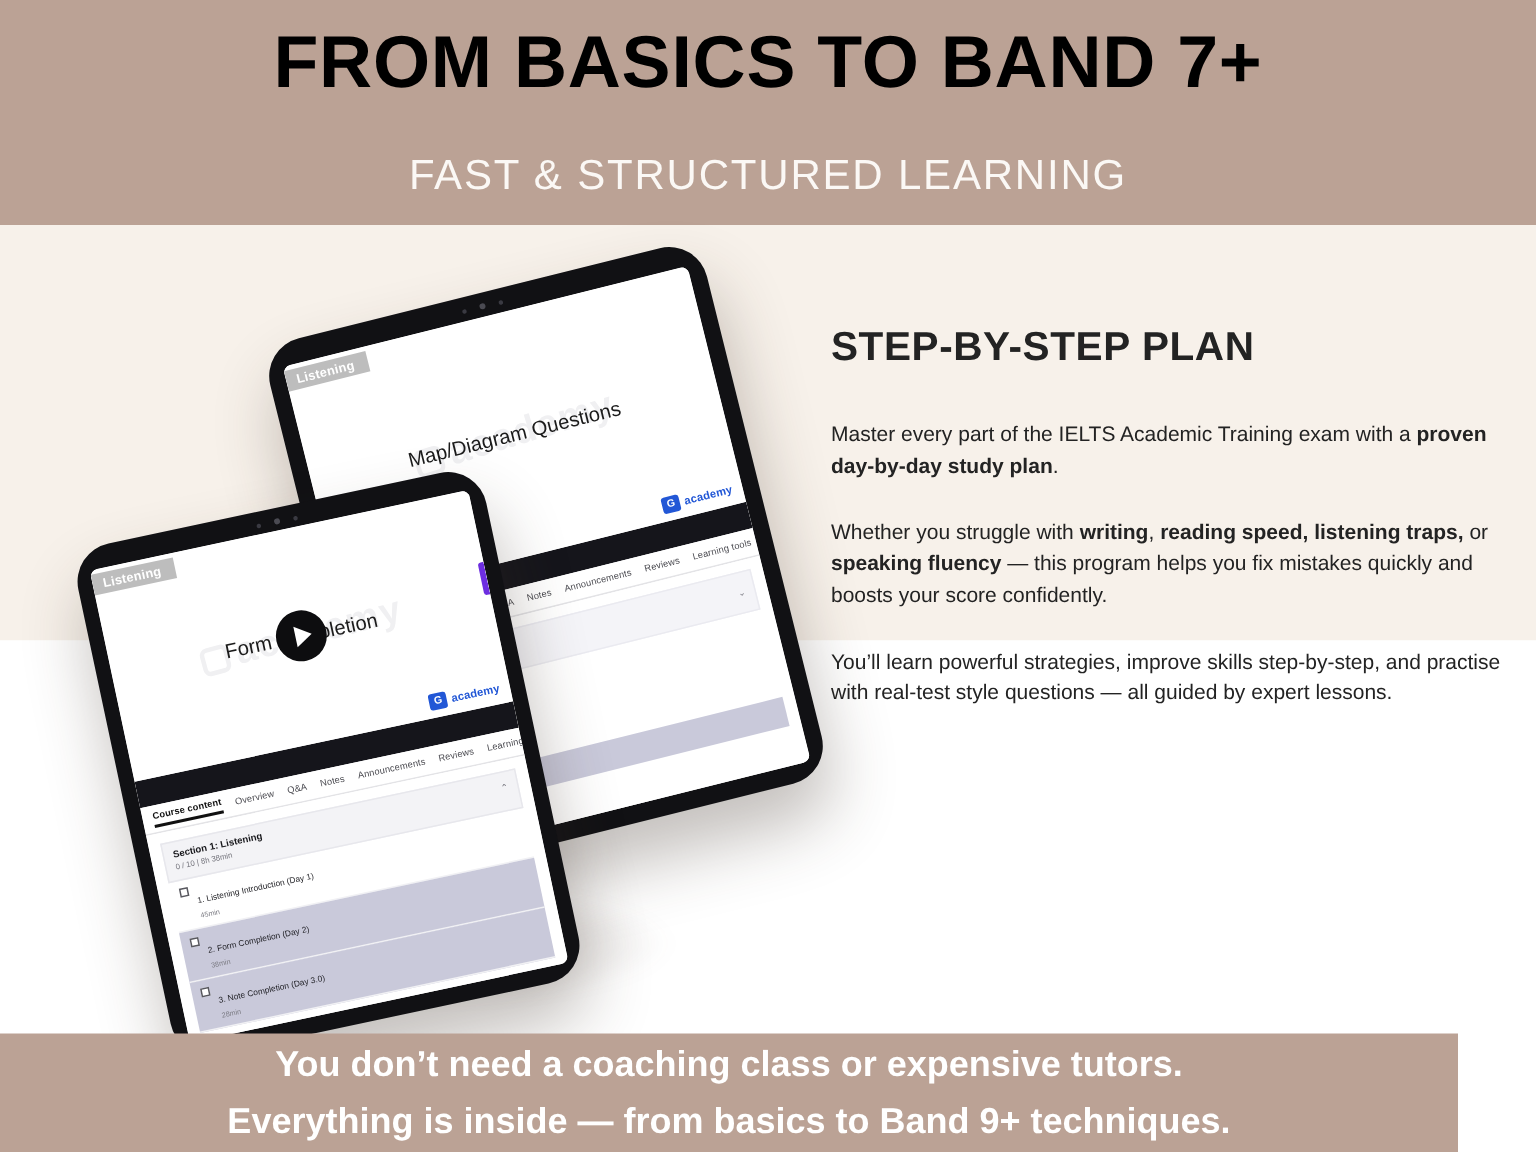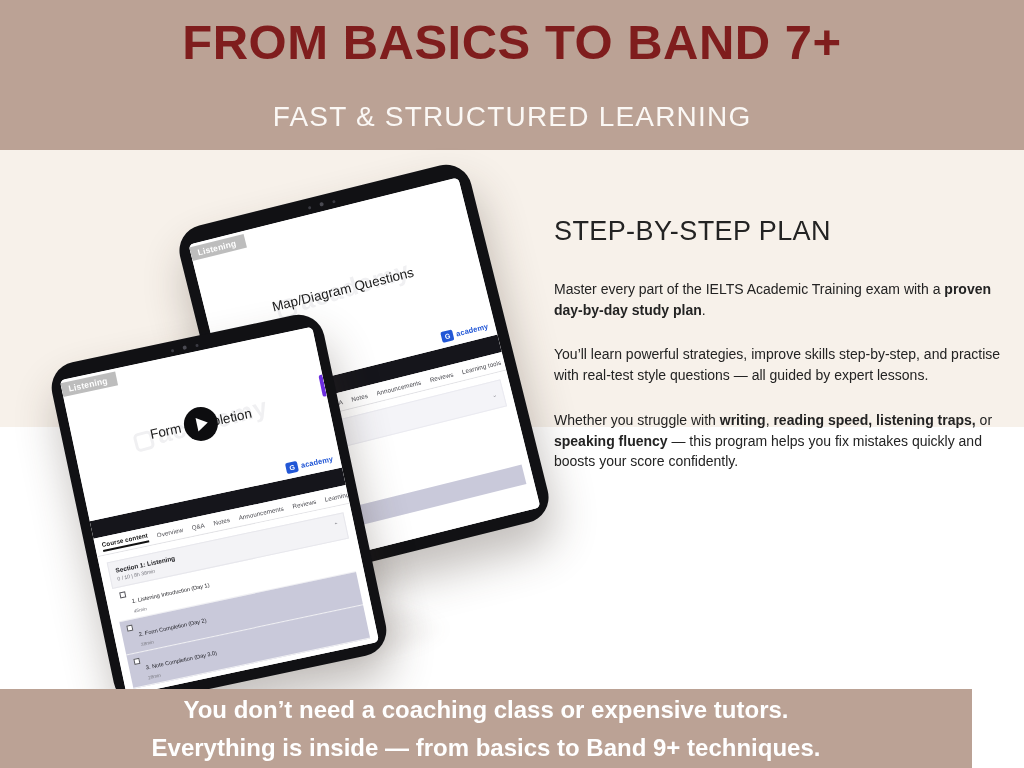--- a/index.html
+++ b/index.html
@@ -8,33 +8,33 @@
 
   .poster{position:relative;width:1024px;height:768px;overflow:hidden;background:#ffffff}
 
   
   .bg-cream{position:absolute;left:0;top:150px;width:1024px;height:277px;background:#F7F1EA}
   .bg-white{position:absolute;left:0;top:427px;width:1024px;height:262px;background:#FFFFFF}
 
   
   .header{position:absolute;left:0;top:0;width:1024px;height:150px;background:#BBA295;
           display:flex;flex-direction:column;align-items:center;justify-content:center}
-  .header h1{color:#7f1d1d;font-size:49px;font-weight:bold;letter-spacing:.5px;
+  .header h1{color:#000000;font-size:49px;font-weight:bold;letter-spacing:.5px;
              line-height:1;text-align:left;white-space:nowrap}
   .header h2{color:#FBF8F5;font-size:28px;font-weight:300;letter-spacing:1.2px;
              margin-top:34px;text-align:center;white-space:nowrap}
 
   
   .footer{position:absolute;left:0;top:689px;width:972px;height:79px;background:#BBA295;
           display:flex;flex-direction:column;align-items:center;justify-content:center;z-index:40}
   .footer .l{color:#FFFFFF;font-size:24px;font-weight:bold;line-height:1.55;text-align:center;white-space:nowrap}
 
   
   .rightcol{position:absolute;left:554px;top:216px;width:448px;z-index:20}
-  .rightcol h3{font-size:27px;font-weight:400;color:#232323;letter-spacing:.4px;margin-bottom:32px}
+  .rightcol h3{font-size:27px;font-weight:700;color:#232323;letter-spacing:.4px;margin-bottom:32px}
   .rightcol p{font-size:14px;line-height:1.48;color:#232323;margin-bottom:24px}
   .rightcol p b{font-weight:bold}
   .rightcol p:last-child{margin-bottom:0}
 
   
   .tablets{position:absolute;left:0;top:150px;width:540px;height:560px;z-index:25}
 
   .tablet{position:absolute;background:#111114;border-radius:26px;
           box-shadow:0 26px 44px rgba(60,45,38,.30);overflow:hidden}
   .tablet .bezelcam{position:absolute;top:7px;left:50%;transform:translateX(-50%);
@@ -212,24 +212,24 @@
         </div>
       </div>
     </div>
   </div>
 
   <div class="rightcol">
     <h3>STEP-BY-STEP PLAN</h3>
     <p>
       <span>Master every part of the IELTS Academic Training exam with a </span><b>proven day-by-day study plan</b><span>.</span>
     </p>
-    <p>You’ll learn powerful strategies, improve skills step-by-step, and practise with real-test style questions — all guided by expert lessons.</p>
     <p>
       <span>Whether you struggle with </span><b>writing</b><span>, </span><b>reading speed, listening traps,</b><span> or </span><b>speaking fluency</b><span> — this program helps you fix mistakes quickly and boosts your score confidently.</span>
     </p>
+    <p>You’ll learn powerful strategies, improve skills step-by-step, and practise with real-test style questions — all guided by expert lessons.</p>
   </div>
 
   <div class="footer">
     <div class="l">You don’t need a coaching class or expensive tutors.</div>
     <div class="l">Everything is inside — from basics to Band 9+ techniques.</div>
   </div>
 
 </div>
 
 </body></html>

